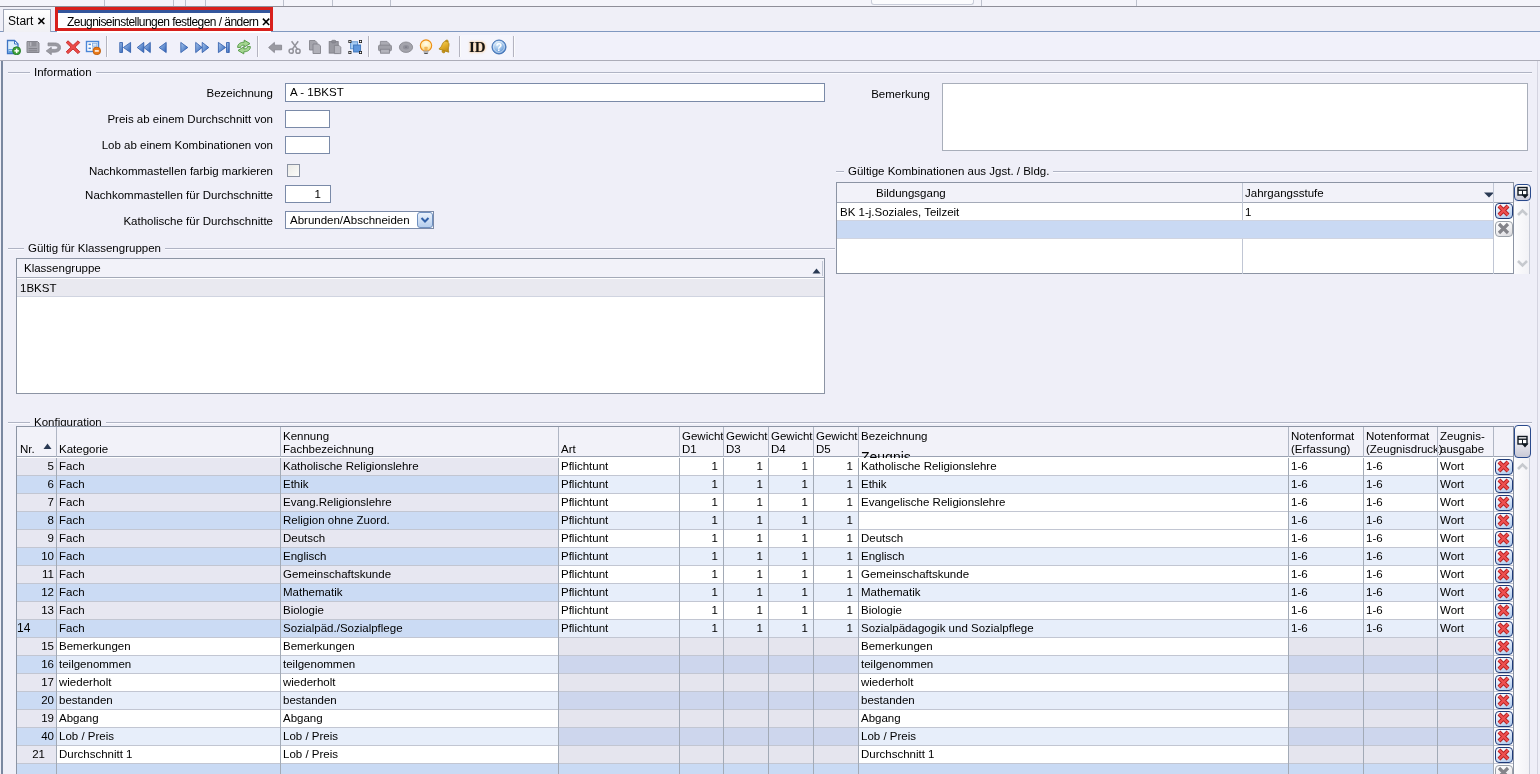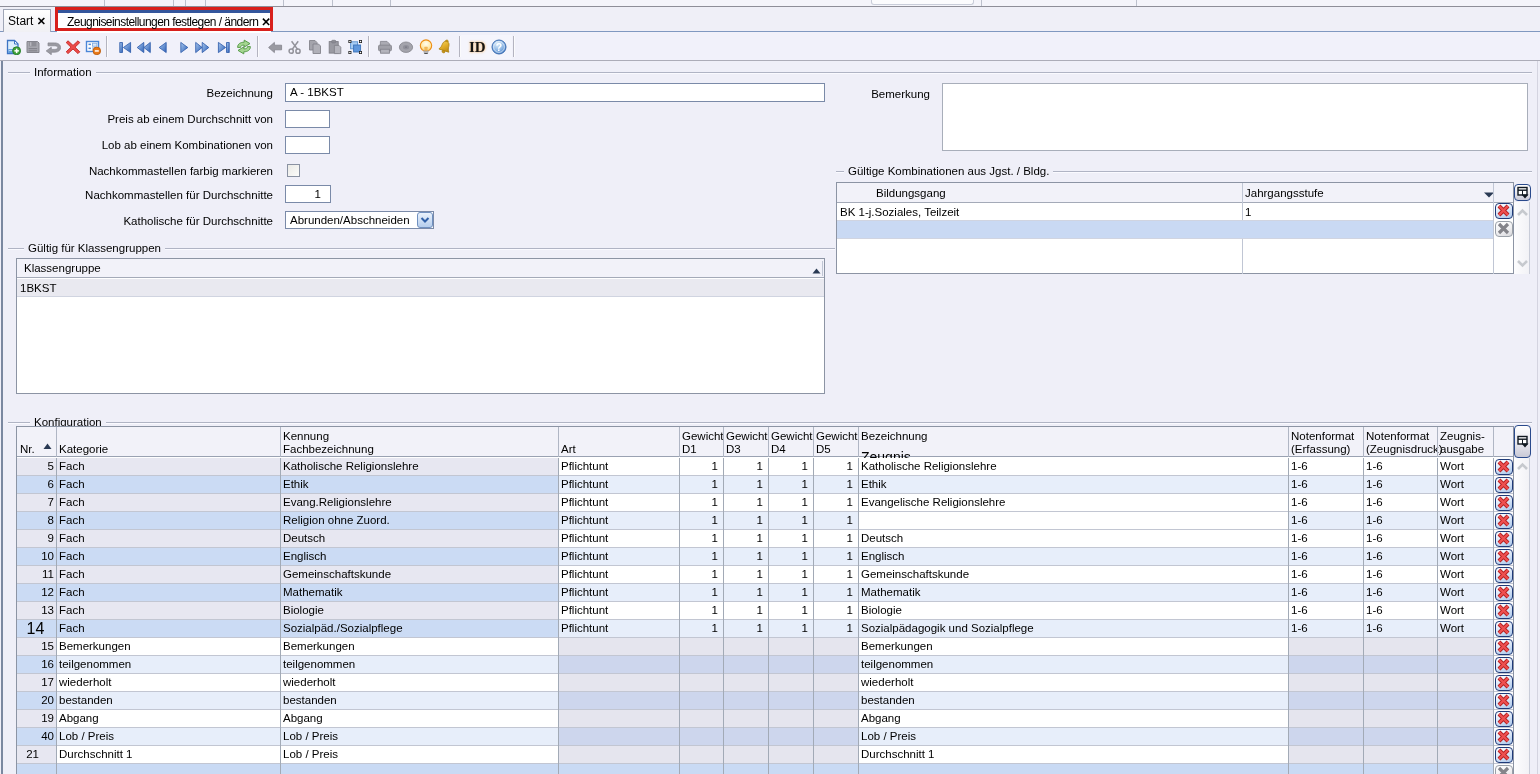--- a/index.html
+++ b/index.html
@@ -487,21 +487,21 @@
         <div style="position:absolute;left:662px;top:175px;width:44px;height:17px;background:#ffffff;font-size:11.5px;line-height:17px;white-space:nowrap;overflow:visible;text-align:right;padding-right:5px;">1</div>
         <div style="position:absolute;left:706px;top:175px;width:45px;height:17px;background:#ffffff;font-size:11.5px;line-height:17px;white-space:nowrap;overflow:visible;text-align:right;padding-right:5px;">1</div>
         <div style="position:absolute;left:751px;top:175px;width:45px;height:17px;background:#ffffff;font-size:11.5px;line-height:17px;white-space:nowrap;overflow:visible;text-align:right;padding-right:5px;">1</div>
         <div style="position:absolute;left:796px;top:175px;width:45px;height:17px;background:#ffffff;font-size:11.5px;line-height:17px;white-space:nowrap;overflow:visible;text-align:right;padding-right:5px;">1</div>
         <div style="position:absolute;left:841px;top:175px;width:430px;height:17px;background:#ffffff;font-size:11.5px;line-height:17px;white-space:nowrap;overflow:visible;padding-left:3px;">Biologie</div>
         <div style="position:absolute;left:1271px;top:175px;width:75px;height:17px;background:#ffffff;font-size:11.5px;line-height:17px;white-space:nowrap;overflow:visible;padding-left:3px;">1-6</div>
         <div style="position:absolute;left:1346px;top:175px;width:74px;height:17px;background:#ffffff;font-size:11.5px;line-height:17px;white-space:nowrap;overflow:visible;padding-left:3px;">1-6</div>
         <div style="position:absolute;left:1420px;top:175px;width:56px;height:17px;background:#ffffff;font-size:11.5px;line-height:17px;white-space:nowrap;overflow:visible;padding-left:3px;">Wort</div>
         <div style="position:absolute;left:1476px;top:175px;width:20px;height:17px;background:#fdfdfe;font-size:11.5px;line-height:17px;white-space:nowrap;overflow:visible;padding-left:3px;"></div>
         <div style="position:absolute;left:0;top:192px;width:1496px;height:1px;background:#c2c6d2;"></div>
-        <div style="position:absolute;left:0px;top:193px;width:39px;height:17px;background:#cbdbf4;font-size:16px;line-height:17px;white-space:nowrap;overflow:visible;text-align:center;padding-right:2px;">14</div>
+        <div style="position:absolute;left:0px;top:193px;width:39px;height:17px;background:#cbdbf4;font-size:12px;line-height:17px;white-space:nowrap;overflow:visible;text-align:left;padding-right:2px;">14</div>
         <div style="position:absolute;left:39px;top:193px;width:224px;height:17px;background:#cbdbf4;font-size:11.5px;line-height:17px;white-space:nowrap;overflow:visible;padding-left:3px;">Fach</div>
         <div style="position:absolute;left:263px;top:193px;width:278px;height:17px;background:#cbdbf4;font-size:11.5px;line-height:17px;white-space:nowrap;overflow:visible;padding-left:3px;">Sozialpäd./Sozialpflege</div>
         <div style="position:absolute;left:541px;top:193px;width:121px;height:17px;background:#e7eefa;font-size:11.5px;line-height:17px;white-space:nowrap;overflow:visible;padding-left:3px;">Pflichtunt</div>
         <div style="position:absolute;left:662px;top:193px;width:44px;height:17px;background:#e7eefa;font-size:11.5px;line-height:17px;white-space:nowrap;overflow:visible;text-align:right;padding-right:5px;">1</div>
         <div style="position:absolute;left:706px;top:193px;width:45px;height:17px;background:#e7eefa;font-size:11.5px;line-height:17px;white-space:nowrap;overflow:visible;text-align:right;padding-right:5px;">1</div>
         <div style="position:absolute;left:751px;top:193px;width:45px;height:17px;background:#e7eefa;font-size:11.5px;line-height:17px;white-space:nowrap;overflow:visible;text-align:right;padding-right:5px;">1</div>
         <div style="position:absolute;left:796px;top:193px;width:45px;height:17px;background:#e7eefa;font-size:11.5px;line-height:17px;white-space:nowrap;overflow:visible;text-align:right;padding-right:5px;">1</div>
         <div style="position:absolute;left:841px;top:193px;width:430px;height:17px;background:#e7eefa;font-size:11.5px;line-height:17px;white-space:nowrap;overflow:visible;padding-left:3px;">Sozialpädagogik und Sozialpflege</div>
         <div style="position:absolute;left:1271px;top:193px;width:75px;height:17px;background:#e7eefa;font-size:11.5px;line-height:17px;white-space:nowrap;overflow:visible;padding-left:3px;">1-6</div>
         <div style="position:absolute;left:1346px;top:193px;width:74px;height:17px;background:#e7eefa;font-size:11.5px;line-height:17px;white-space:nowrap;overflow:visible;padding-left:3px;">1-6</div>
@@ -585,21 +585,21 @@
         <div style="position:absolute;left:662px;top:301px;width:44px;height:17px;background:#cdd6ed;font-size:11.5px;line-height:17px;white-space:nowrap;overflow:visible;text-align:right;padding-right:5px;"></div>
         <div style="position:absolute;left:706px;top:301px;width:45px;height:17px;background:#cdd6ed;font-size:11.5px;line-height:17px;white-space:nowrap;overflow:visible;text-align:right;padding-right:5px;"></div>
         <div style="position:absolute;left:751px;top:301px;width:45px;height:17px;background:#cdd6ed;font-size:11.5px;line-height:17px;white-space:nowrap;overflow:visible;text-align:right;padding-right:5px;"></div>
         <div style="position:absolute;left:796px;top:301px;width:45px;height:17px;background:#cdd6ed;font-size:11.5px;line-height:17px;white-space:nowrap;overflow:visible;text-align:right;padding-right:5px;"></div>
         <div style="position:absolute;left:841px;top:301px;width:430px;height:17px;background:#e7eefa;font-size:11.5px;line-height:17px;white-space:nowrap;overflow:visible;padding-left:3px;">Lob / Preis</div>
         <div style="position:absolute;left:1271px;top:301px;width:75px;height:17px;background:#cdd6ed;font-size:11.5px;line-height:17px;white-space:nowrap;overflow:visible;padding-left:3px;"></div>
         <div style="position:absolute;left:1346px;top:301px;width:74px;height:17px;background:#cdd6ed;font-size:11.5px;line-height:17px;white-space:nowrap;overflow:visible;padding-left:3px;"></div>
         <div style="position:absolute;left:1420px;top:301px;width:56px;height:17px;background:#cdd6ed;font-size:11.5px;line-height:17px;white-space:nowrap;overflow:visible;padding-left:3px;"></div>
         <div style="position:absolute;left:1476px;top:301px;width:20px;height:17px;background:#fdfdfe;font-size:11.5px;line-height:17px;white-space:nowrap;overflow:visible;padding-left:3px;"></div>
         <div style="position:absolute;left:0;top:318px;width:1496px;height:1px;background:#c2c6d2;"></div>
-        <div style="position:absolute;left:0px;top:319px;width:39px;height:17px;background:#e7e7f1;font-size:11.5px;line-height:17px;white-space:nowrap;overflow:visible;text-align:right;padding-right:17px;">21</div>
+        <div style="position:absolute;left:0px;top:319px;width:39px;height:17px;background:#e7e7f1;font-size:11.5px;line-height:17px;white-space:nowrap;overflow:visible;text-align:right;padding-right:11px;">21</div>
         <div style="position:absolute;left:39px;top:319px;width:224px;height:17px;background:#ffffff;font-size:11.5px;line-height:17px;white-space:nowrap;overflow:visible;padding-left:3px;">Durchschnitt 1</div>
         <div style="position:absolute;left:263px;top:319px;width:278px;height:17px;background:#ffffff;font-size:11.5px;line-height:17px;white-space:nowrap;overflow:visible;padding-left:3px;">Lob / Preis</div>
         <div style="position:absolute;left:541px;top:319px;width:121px;height:17px;background:#e5e5ee;font-size:11.5px;line-height:17px;white-space:nowrap;overflow:visible;padding-left:3px;"></div>
         <div style="position:absolute;left:662px;top:319px;width:44px;height:17px;background:#e5e5ee;font-size:11.5px;line-height:17px;white-space:nowrap;overflow:visible;text-align:right;padding-right:5px;"></div>
         <div style="position:absolute;left:706px;top:319px;width:45px;height:17px;background:#e5e5ee;font-size:11.5px;line-height:17px;white-space:nowrap;overflow:visible;text-align:right;padding-right:5px;"></div>
         <div style="position:absolute;left:751px;top:319px;width:45px;height:17px;background:#e5e5ee;font-size:11.5px;line-height:17px;white-space:nowrap;overflow:visible;text-align:right;padding-right:5px;"></div>
         <div style="position:absolute;left:796px;top:319px;width:45px;height:17px;background:#e5e5ee;font-size:11.5px;line-height:17px;white-space:nowrap;overflow:visible;text-align:right;padding-right:5px;"></div>
         <div style="position:absolute;left:841px;top:319px;width:430px;height:17px;background:#ffffff;font-size:11.5px;line-height:17px;white-space:nowrap;overflow:visible;padding-left:3px;">Durchschnitt 1</div>
         <div style="position:absolute;left:1271px;top:319px;width:75px;height:17px;background:#e5e5ee;font-size:11.5px;line-height:17px;white-space:nowrap;overflow:visible;padding-left:3px;"></div>
         <div style="position:absolute;left:1346px;top:319px;width:74px;height:17px;background:#e5e5ee;font-size:11.5px;line-height:17px;white-space:nowrap;overflow:visible;padding-left:3px;"></div>

